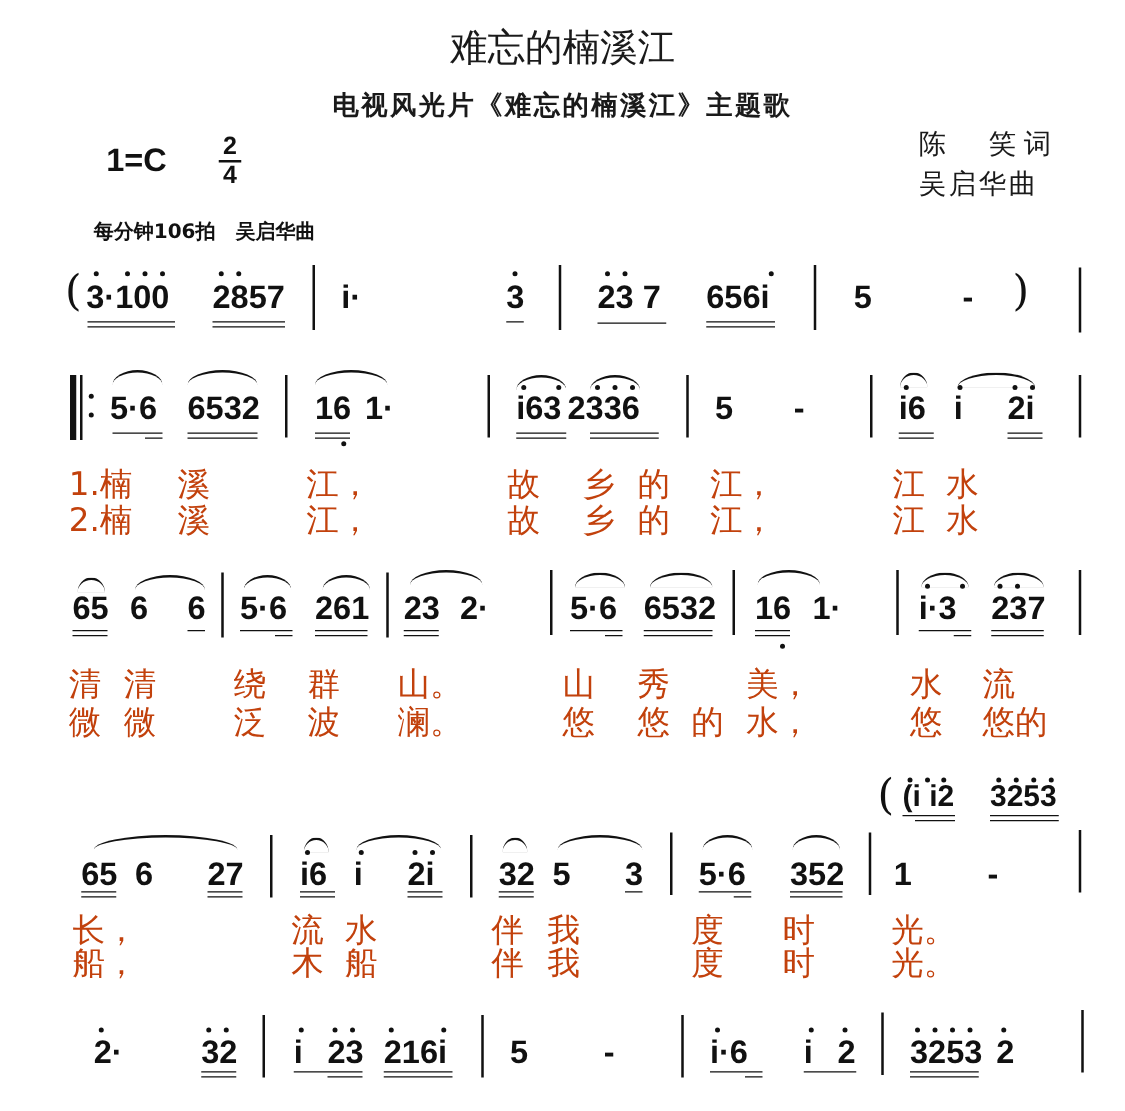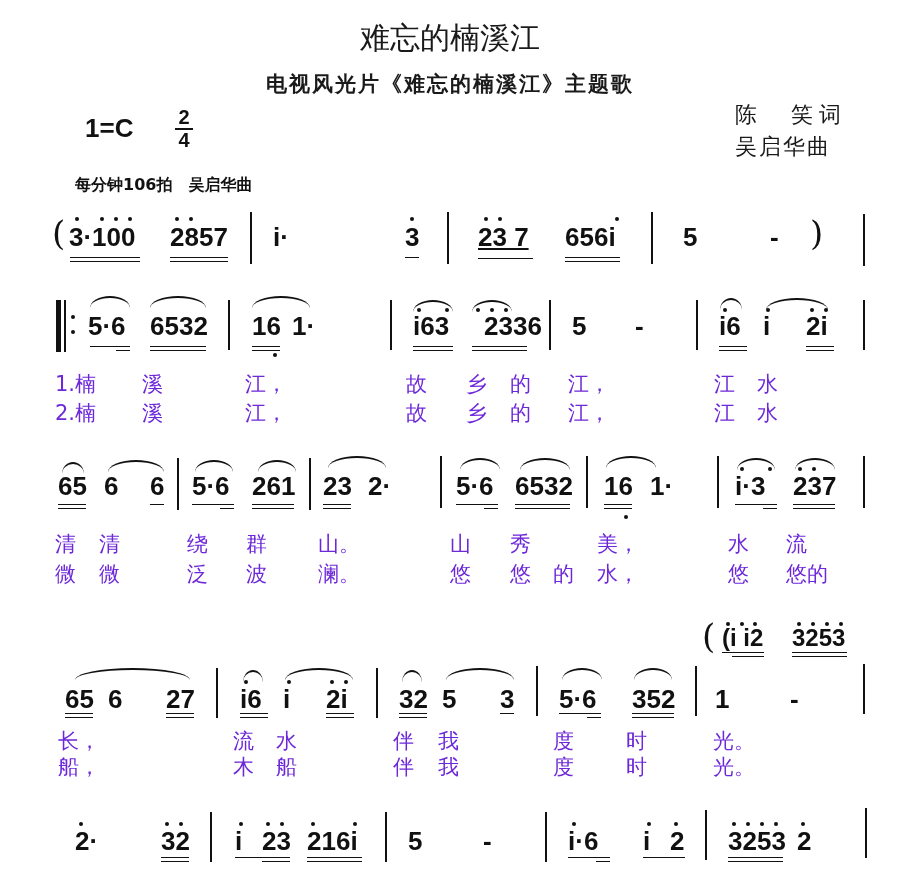--- a/index.html
+++ b/index.html
@@ -6,21 +6,21 @@
   body { width:900px; height:889px; position:relative; overflow:hidden; color:#111; font-family:"DejaVu Sans", sans-serif; }
   .abs { position:absolute; white-space:nowrap; }
   .title { left:0; width:900px; text-align:center; top:18px; font-size:30px; font-family:"DejaVu Sans", sans-serif; color:#1a1a1a; }
   .subtitle { left:0; width:900px; text-align:center; top:70px; font-size:21px; font-weight:bold; color:#1a1a1a; letter-spacing:2px; }
   .credit { font-size:22px; color:#1a1a1a; letter-spacing:6px; }
   .key { left:85px; top:113px; font-size:26px; font-weight:bold; font-family:"Liberation Sans", sans-serif; }
   .ts { left:175px; top:108px; font-size:20px; font-weight:bold; font-family:"Liberation Sans", sans-serif; text-align:center; width:18px; line-height:19px; }
   .ts .line { display:block; border-top:2px solid #111; margin:1px 0; }
   .tempo { left:75px; top:175px; font-size:16px; font-weight:bold; }
   .note { font-family:"Liberation Sans", sans-serif; font-weight:bold; font-size:26px; color:#111; }
-  .lyric { font-size:21px; color:#6d28d9; }
+  .lyric { font-size:26px; color:#c2410c; }
   .bar { position:absolute; width:2px; background:#111; }
   .bar.thick { width:5px; }
   .uline { position:absolute; height:0; border-top:1.5px solid #111; }
   .dot { position:absolute; width:4px; height:4px; border-radius:50%; background:#111; }
   .slur { position:absolute; border-top:2px solid #111; border-radius:50% 50% 0 0 / 100% 100% 0 0; height:10px; }
   .paren { font-family:"DejaVu Serif", serif; font-size:34px; font-weight:normal; }
 </style>
 </head>
 <body>
 
@@ -37,21 +37,21 @@
 <div class="abs tempo">每分钟106拍　吴启华曲</div>
 
 <div>
   <span class="abs note paren" style="left:52px;top:213px;">(</span>
   <span class="abs note" style="left:69px;top:222px;">3·100</span>
   <span class="abs note" style="left:170px;top:222px;">2857</span>
   <div class="bar" style="left:250px;top:212px;height:52px;"></div>
   <span class="abs note" style="left:273px;top:222px;">i·</span>
   <span class="abs note" style="left:405px;top:222px;">3</span>
   <div class="bar" style="left:447px;top:212px;height:52px;"></div>
-  <span class="abs note" style="left:478px;top:222px;text-decoration:underline;">23 7</span>
+  <span class="abs note" style="left:478px;top:222px;">23 7</span>
   <span class="abs note" style="left:565px;top:222px;">656i</span>
   <div class="bar" style="left:651px;top:212px;height:52px;"></div>
   <span class="abs note" style="left:683px;top:222px;">5</span>
   <span class="abs note" style="left:770px;top:222px;">-</span>
   <span class="abs note paren" style="left:810px;top:213px;">)</span>
   <div class="bar" style="left:863px;top:214px;height:52px;"></div>
 
   <div class="uline" style="left:70px;top:257px;width:70px;"></div>
   <div class="uline" style="left:70px;top:261px;width:70px;"></div>
   <div class="uline" style="left:170px;top:257px;width:58px;"></div>
@@ -78,21 +78,21 @@
   <div class="bar" style="left:64px;top:300px;height:52px;"></div>
   <div class="dot" style="left:71px;top:315px;"></div>
   <div class="dot" style="left:71px;top:330px;"></div>
   <span class="abs note" style="left:88px;top:311px;">5·6</span>
   <span class="abs note" style="left:150px;top:311px;">6532</span>
   <div class="bar" style="left:228px;top:300px;height:50px;"></div>
   <span class="abs note" style="left:252px;top:311px;">16</span>
   <span class="abs note" style="left:292px;top:311px;">1·</span>
   <div class="bar" style="left:390px;top:300px;height:50px;"></div>
   <span class="abs note" style="left:413px;top:311px;">i63</span>
-  <span class="abs note" style="left:484px;top:311px;">2336</span>
+  <span class="abs note" style="left:454px;top:311px;">2336</span>
   <div class="bar" style="left:549px;top:300px;height:50px;"></div>
   <span class="abs note" style="left:572px;top:311px;">5</span>
   <span class="abs note" style="left:635px;top:311px;">-</span>
   <div class="bar" style="left:696px;top:300px;height:50px;"></div>
   <span class="abs note" style="left:719px;top:311px;">i6</span>
   <span class="abs note" style="left:763px;top:311px;">i</span>
   <span class="abs note" style="left:806px;top:311px;">2i</span>
   <div class="bar" style="left:863px;top:300px;height:50px;"></div>
 
   <div class="slur" style="left:90px;top:296px;width:40px;"></div>

